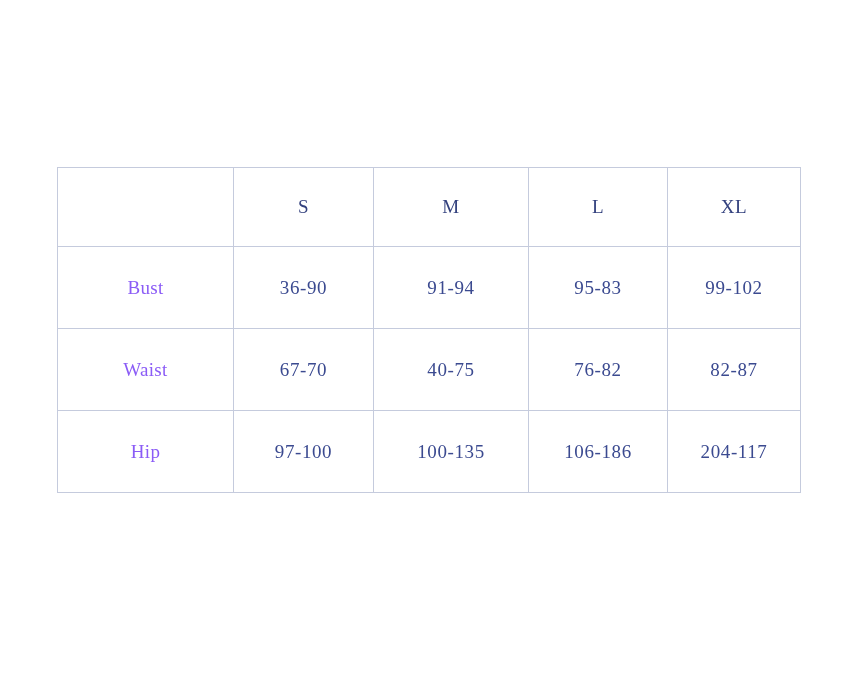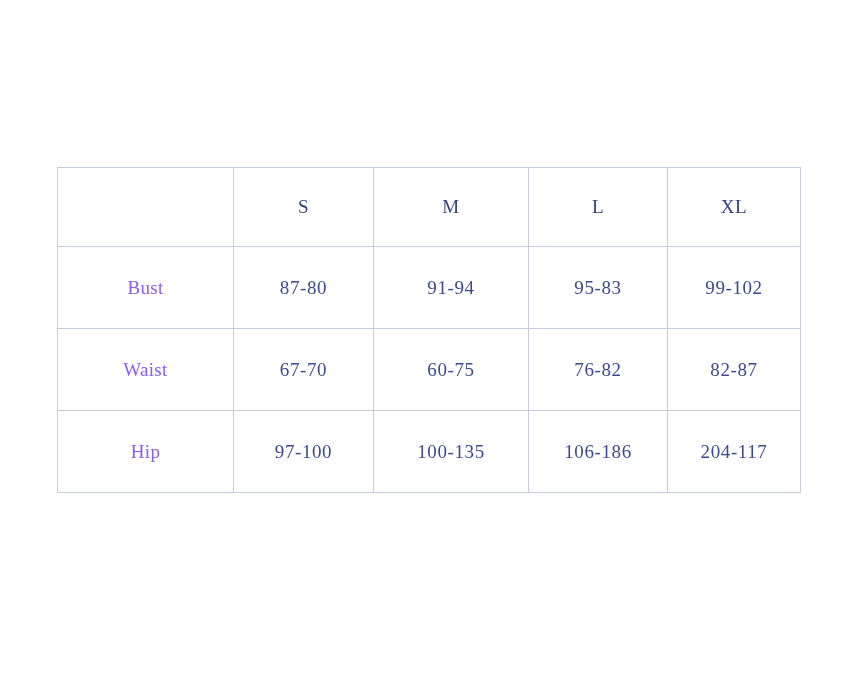--- a/index.html
+++ b/index.html
@@ -108,30 +108,30 @@
           <th class="size-header">M</th>
           <th class="size-header">L</th>
           <th class="size-header">XL</th>
         </tr>
       </thead>
 
       <tbody>
 
         <tr class="data-row">
           <td class="row-label">Bust</td>
-          <td class="measure-value">87-80</td>
+          <td class="measure-value">36-90</td>
           <td class="measure-value">91-94</td>
           <td class="measure-value">95-83</td>
           <td class="measure-value">99-102</td>
         </tr>
 
         <tr class="data-row">
           <td class="row-label">Waist</td>
           <td class="measure-value">67-70</td>
-          <td class="measure-value">60-75</td>
+          <td class="measure-value">40-75</td>
           <td class="measure-value">76-82</td>
           <td class="measure-value">82-87</td>
         </tr>
 
         <tr class="data-row">
           <td class="row-label">Hip</td>
           <td class="measure-value">97-100</td>
           <td class="measure-value">100-135</td>
           <td class="measure-value">106-186</td>
           <td class="measure-value">204-117</td>

